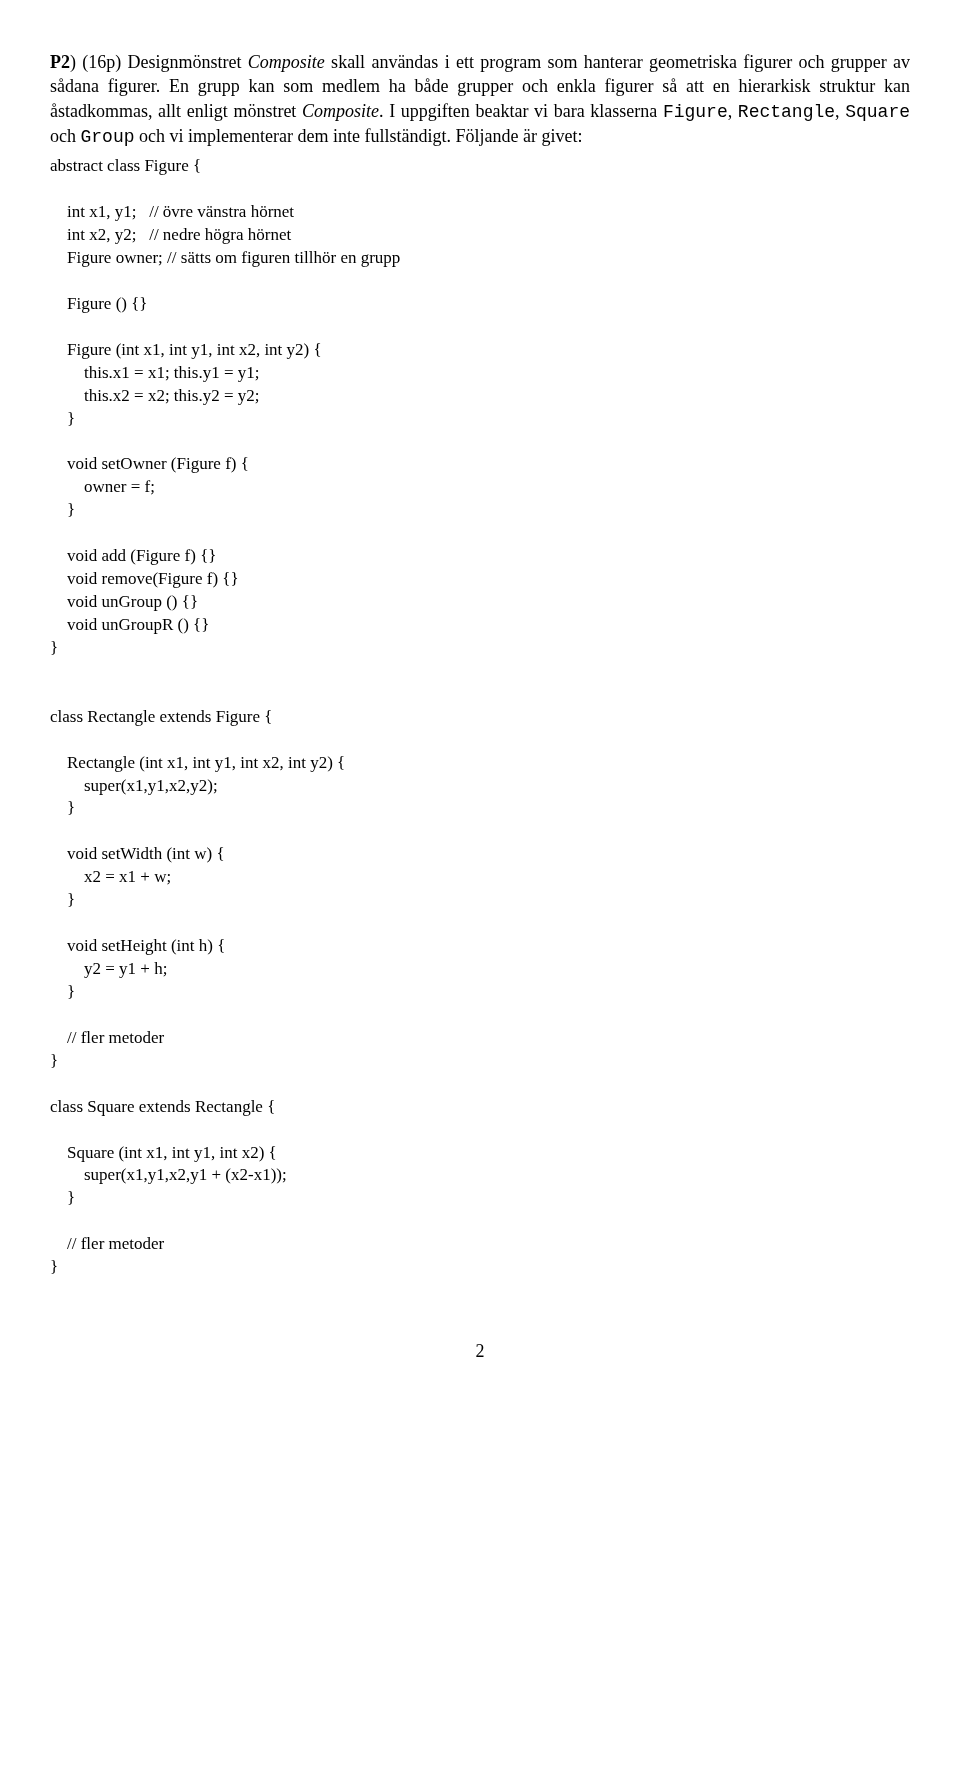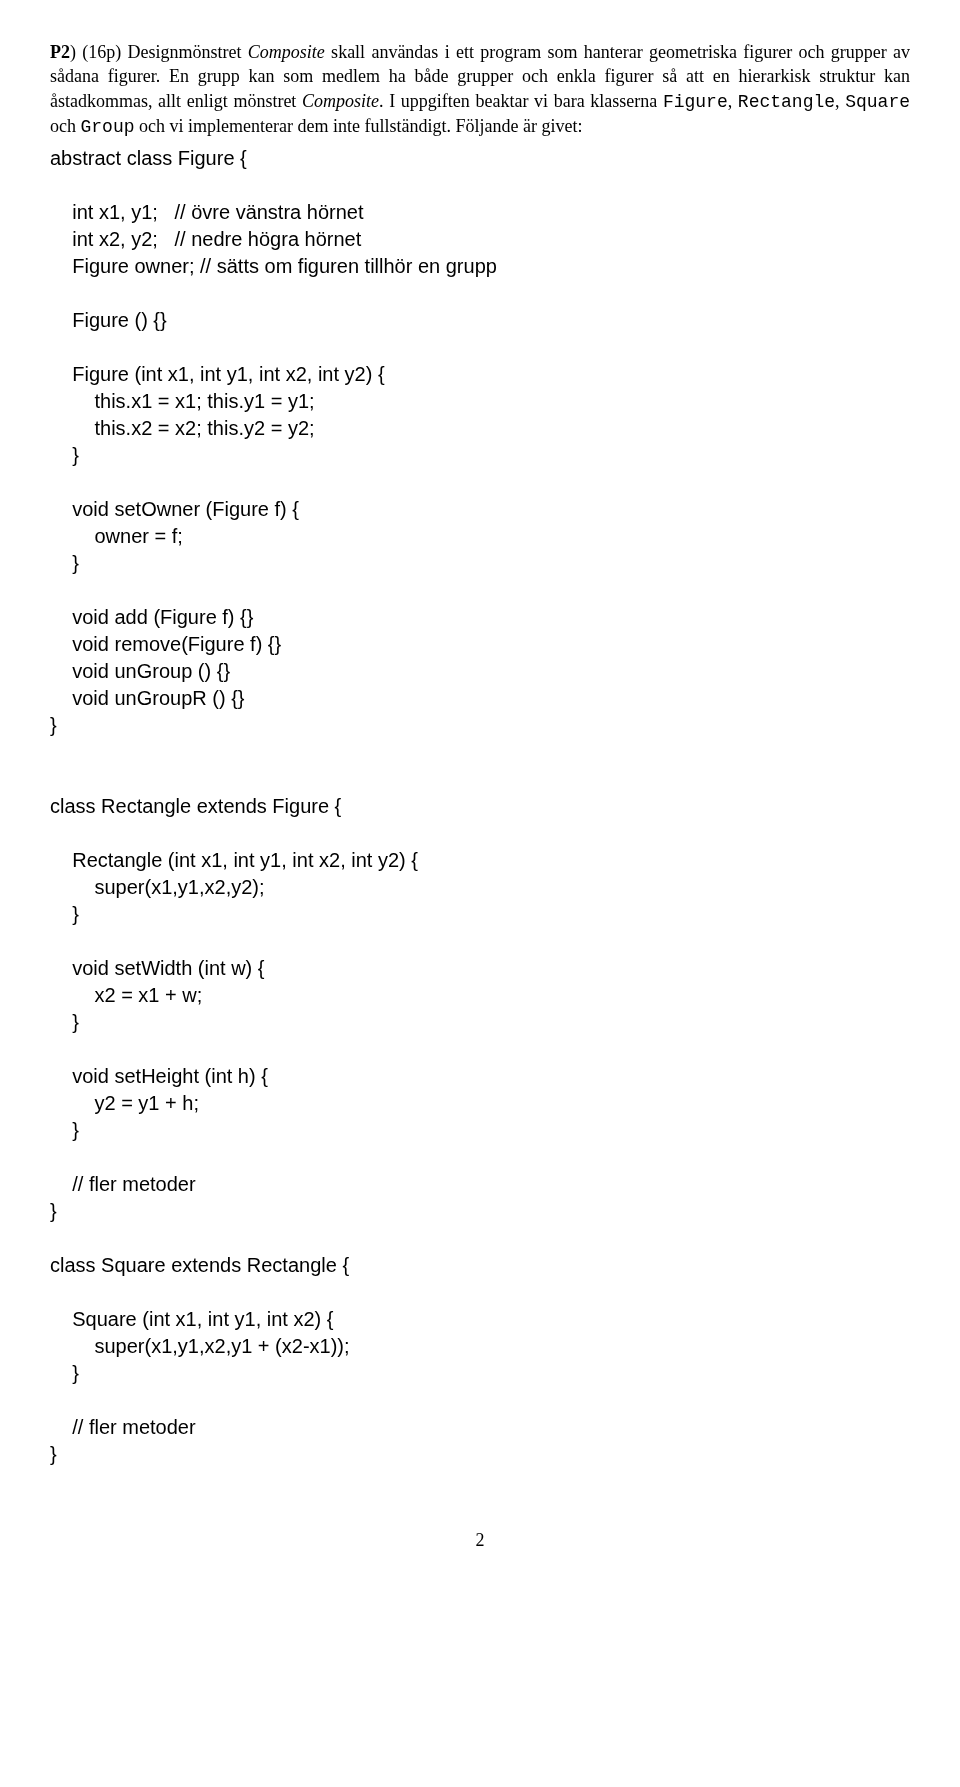--- a/index.html
+++ b/index.html
@@ -6,28 +6,28 @@
     margin: 0;
     padding: 40px 50px;
     font-family: "Times New Roman", Times, serif;
     font-size: 18px;
     line-height: 1.35;
     background: #fff;
     color: #000;
     width: 860px;
   }
   p {
-    margin: 0 0 4px 0;
+    margin: 10px 0 4px 0;
     text-align: justify;
   }
   .bold { font-weight: bold; }
   .italic { font-style: italic; }
   pre {
-    font-family: Liberation Sans, sans-serif;
-    font-size: 20px;
+    font-family: Liberation Serif, serif;
+    font-size: 17px;
     white-space: pre;
     margin: 6px 0;
     line-height: 1.35;
   }
   .pagenum {
     text-align: center;
     margin-top: 60px;
     font-size: 18px;
   }
 </style>

